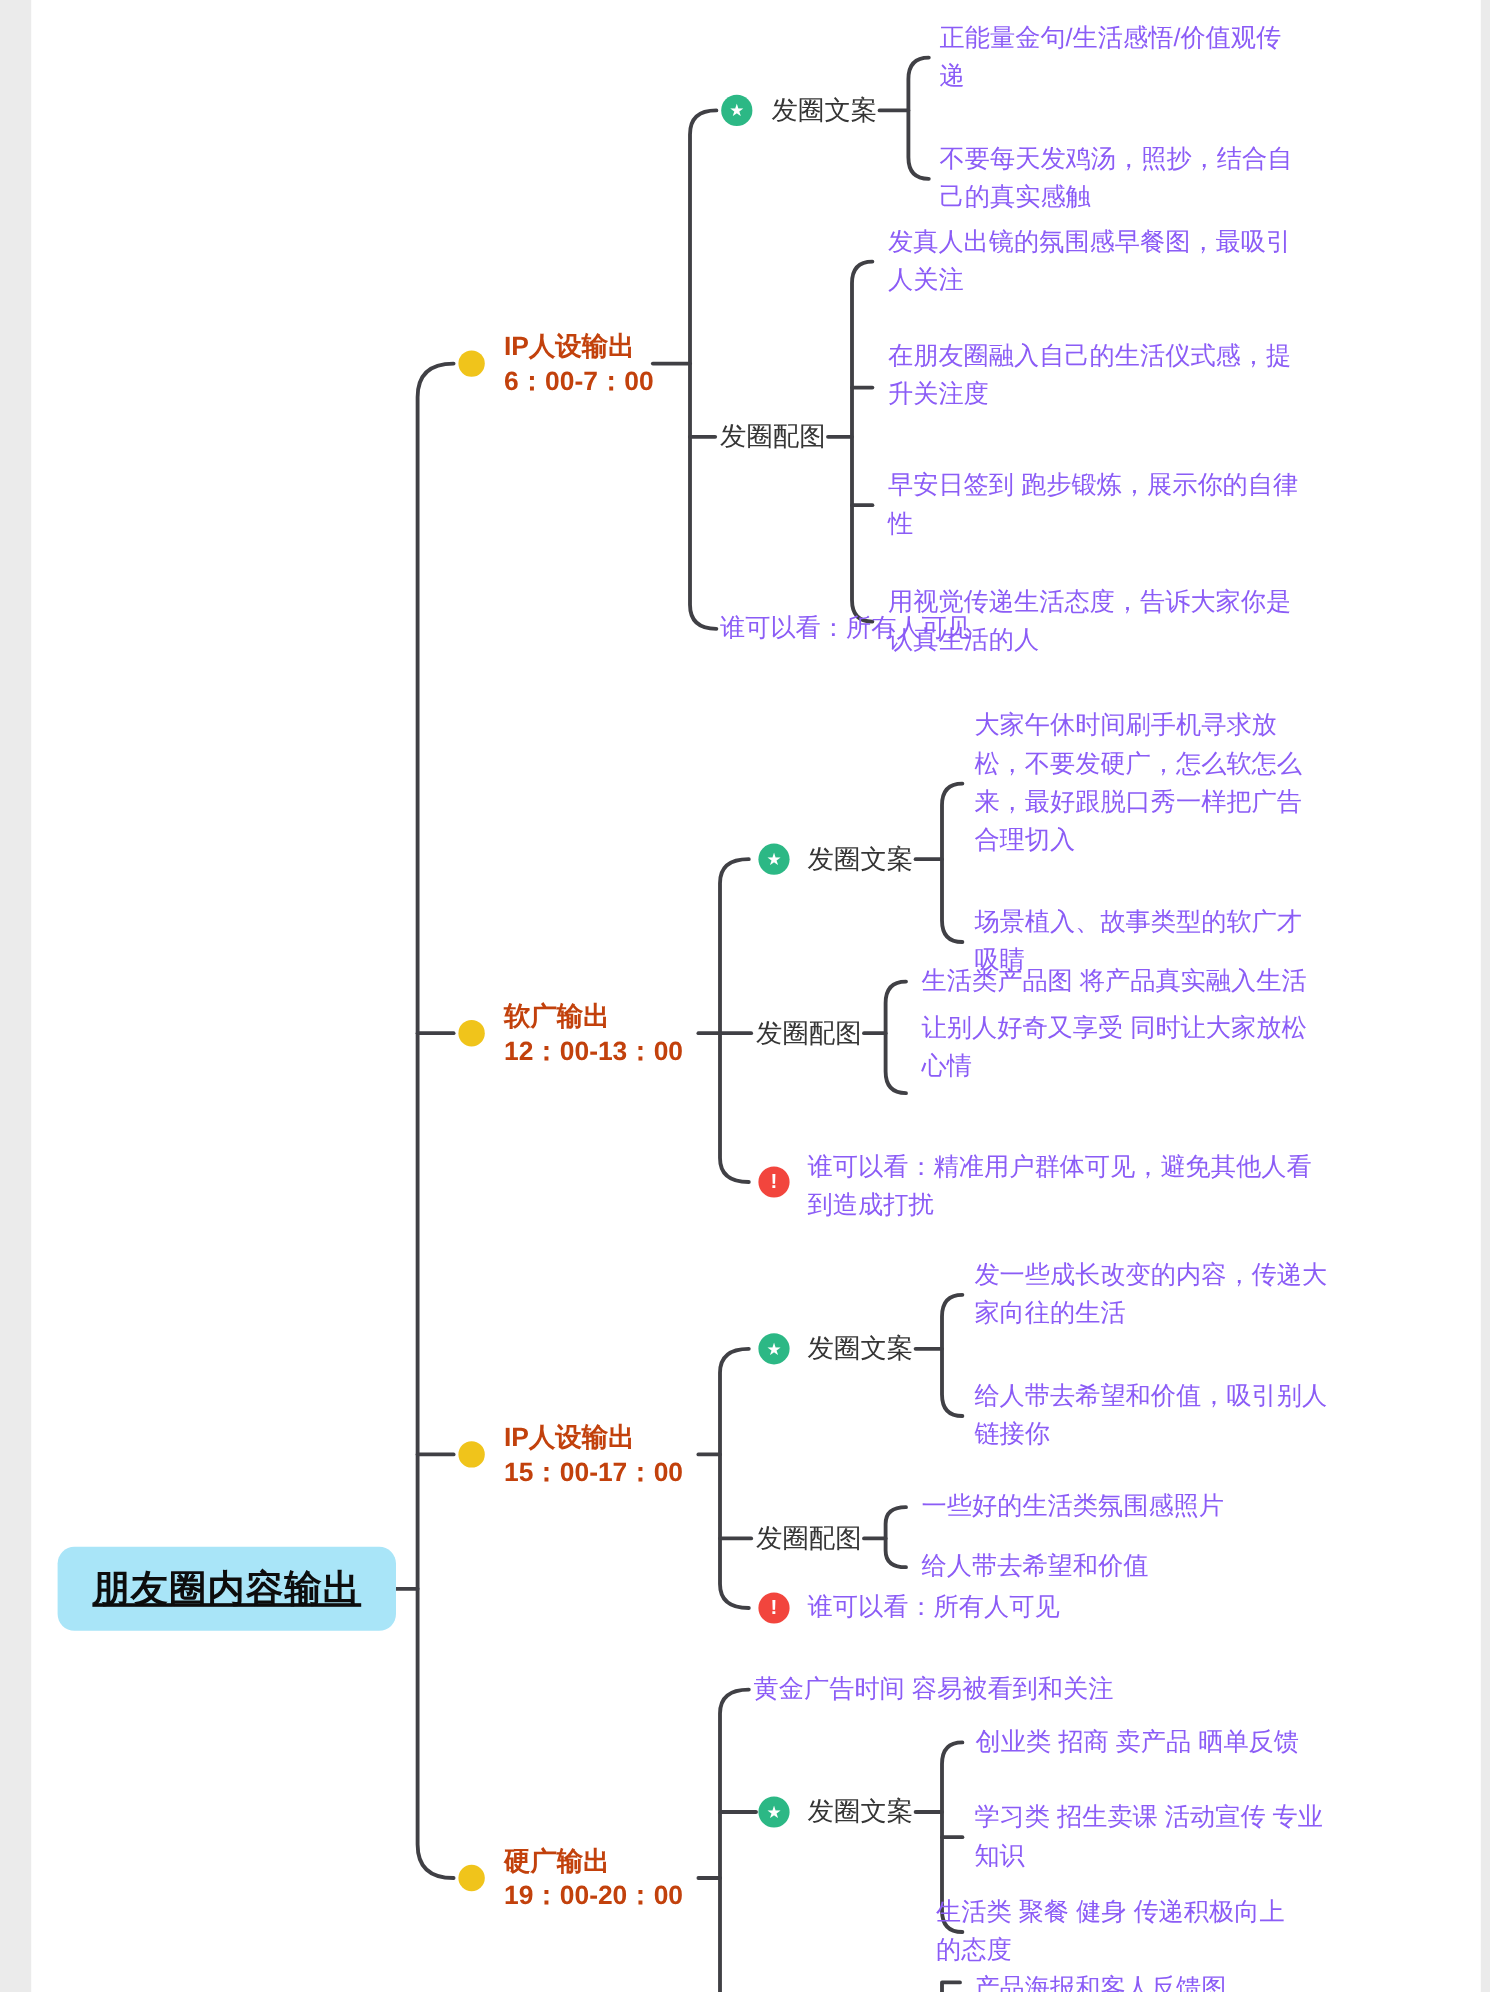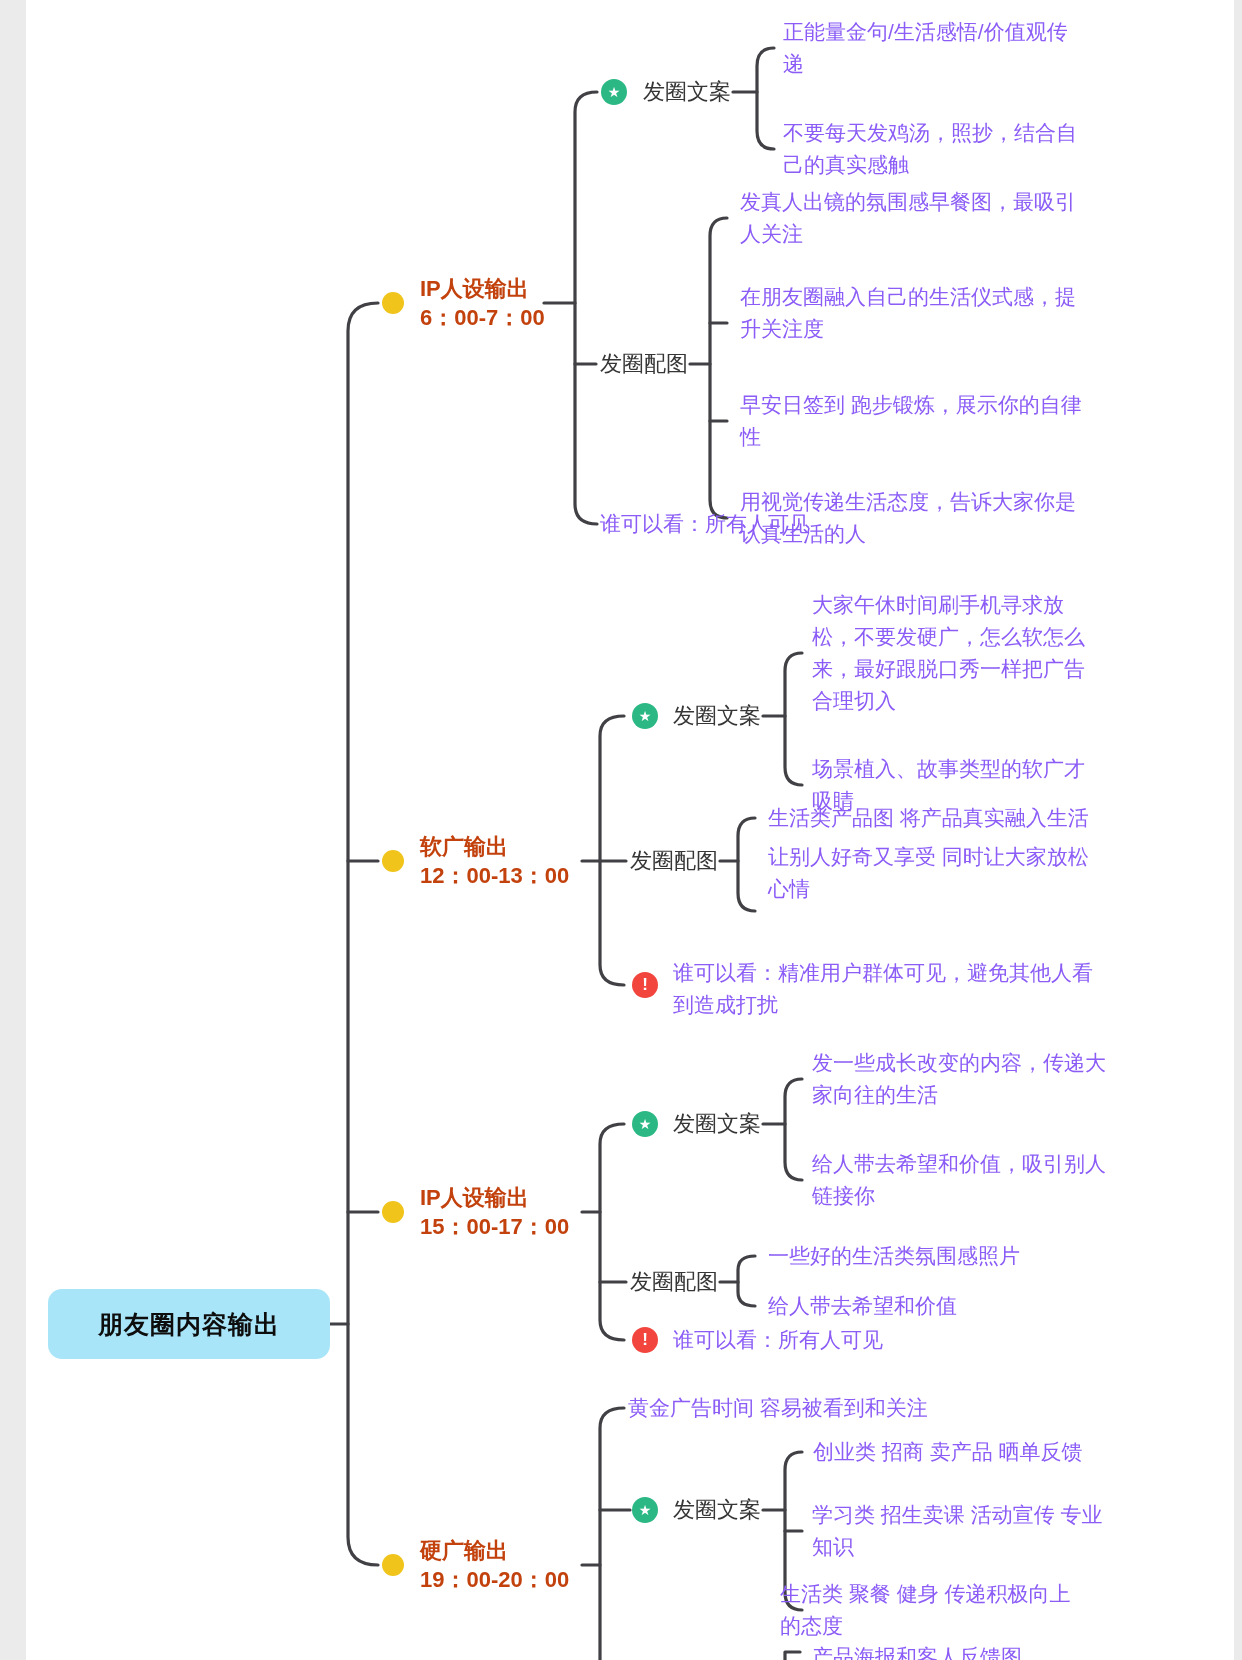--- a/index.html
+++ b/index.html
@@ -11,21 +11,21 @@
   .edge-strip{position:absolute;top:0;bottom:0;background:#ebebeb;}
   .edge-strip.left{left:0;width:26px;}
   .edge-strip.right{right:0;width:8px;}
   svg.lines{position:absolute;left:0;top:0;}
   svg.lines path{fill:none;stroke:var(--line);stroke-width:3.2;stroke-linecap:round;}
   
   .root-node{
     position:absolute;left:48px;top:1289px;width:282px;height:70px;
     background:var(--root_bg);border-radius:14px;
     display:flex;align-items:center;justify-content:center;
-    font-size:25px;font-weight:bold;color:#0d0d0d;letter-spacing:1px;
+    font-size:31px;font-weight:bold;color:#0d0d0d;letter-spacing:1px;text-decoration:underline;
   }
   
   .dot{position:absolute;width:22px;height:22px;border-radius:50%;background:var(--branch_dot);}
   
   .b{position:absolute;font-size:22px;line-height:29px;font-weight:bold;color:#c2410c;white-space:nowrap;}
   
   .h{position:absolute;font-size:22px;line-height:28px;color:#363636;white-space:nowrap;}
   
   .t{position:absolute;font-size:21px;line-height:32px;color:#8b5cf6;}
   .nowrap{white-space:nowrap;text-align:center;}

